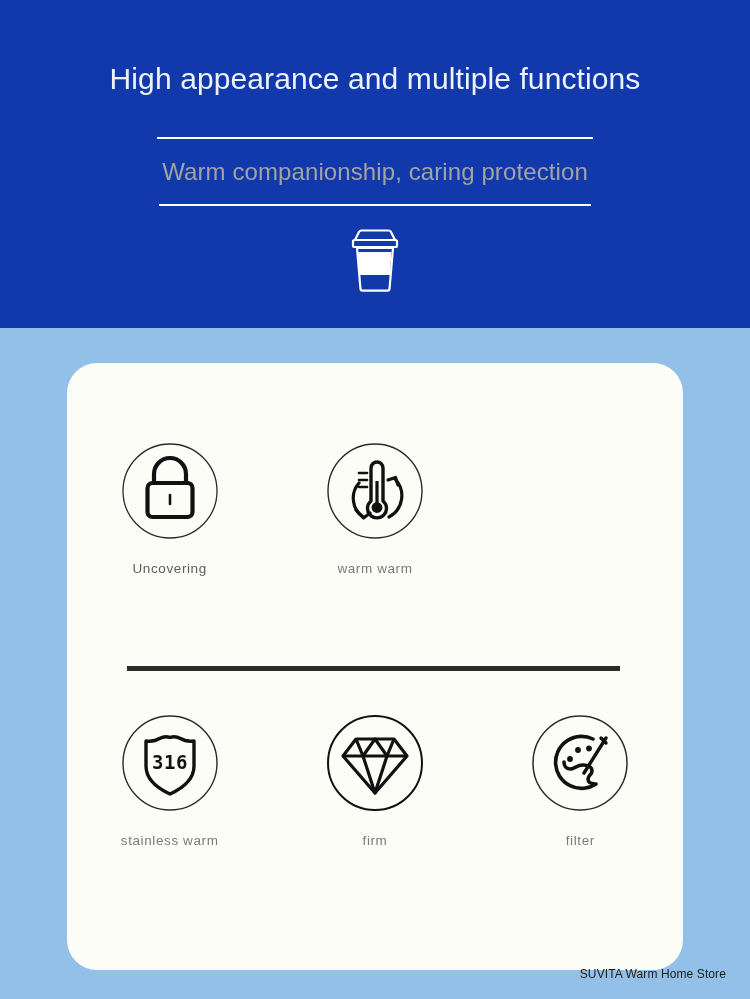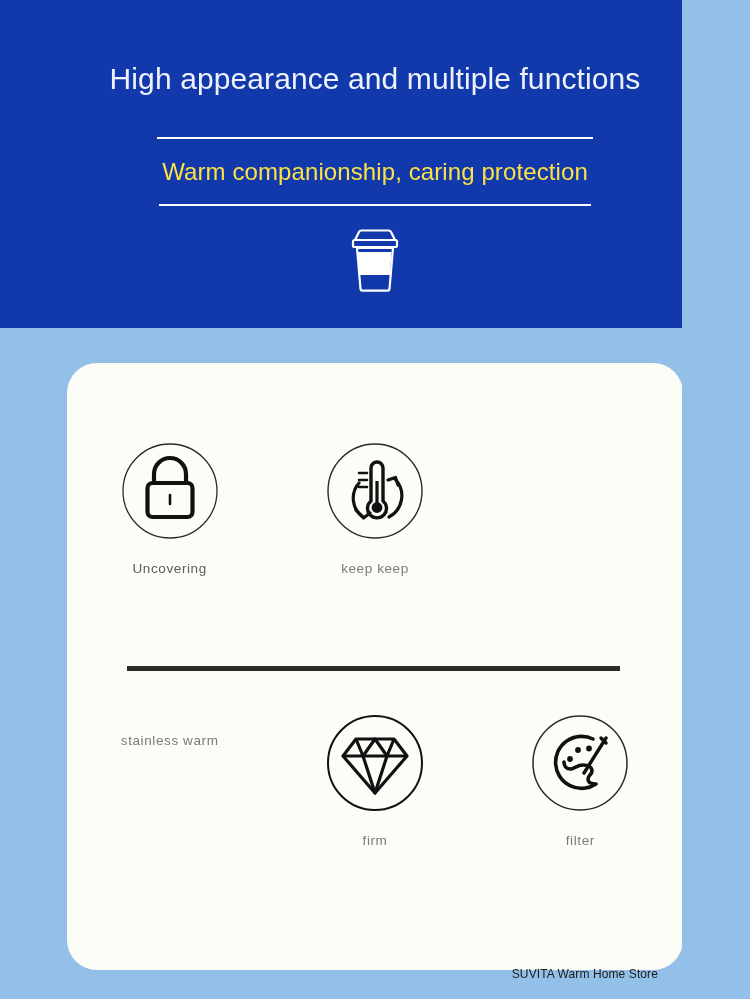--- a/index.html
+++ b/index.html
@@ -12,21 +12,21 @@
   }
 
   body {
     font-family: "Liberation Sans", sans-serif;
     background: #93c0e8;
     position: relative;
   }
 
   .page {
     position: relative;
-    width: 682px;
+    width: 750px;
     height: 999px;
     background: #93c0e8;
     overflow: hidden;
   }
 
   
   .header {
     position: absolute;
     left: 0;
     top: 0;
@@ -56,21 +56,21 @@
 
   .rule-top {
     width: 436px;
     margin-top: 40px;
   }
 
   .header-subtitle {
     margin-top: 19px;
     font-size: 24px;
     font-weight: 400;
-    color: #fde047;
+    color: #a3a3a3;
     letter-spacing: 0.1px;
     white-space: nowrap;
   }
 
   .rule-bottom {
     width: 432px;
     margin-top: 18px;
   }
 
   .cup-wrap {
@@ -207,30 +207,38 @@
             <line x1="34" y1="39" x2="42" y2="39" stroke="#111111" stroke-width="2.6" stroke-linecap="round"></line>
             <line x1="34" y1="46" x2="42" y2="46" stroke="#111111" stroke-width="2.6" stroke-linecap="round"></line>
 
             <path d="M70 38 a24 24 0 0 1 -6 38" fill="none" stroke="#111111" stroke-width="3.2" stroke-linecap="round"></path>
             <path d="M63 39 L70.5 36.5 L73 44" fill="none" stroke="#111111" stroke-width="3.2" stroke-linecap="round" stroke-linejoin="round"></path>
 
             <path d="M34 42 a23 23 0 0 0 4 34" fill="none" stroke="#111111" stroke-width="3.2" stroke-linecap="round"></path>
             <path d="M31 69 L38.5 77 L45 72" fill="none" stroke="#111111" stroke-width="3.2" stroke-linecap="round" stroke-linejoin="round"></path>
           </svg>
         </div>
-        <div class="icon-label light">keep keep</div>
+        <div class="icon-label light">warm warm</div>
       </div>
 
     </div>
 
     <div class="divider-bar"></div>
 
     <div class="icon-row icon-row-bottom">
 
       <div class="icon-cell">
+        <div class="icon-circle">
+          <svg viewBox="0 0 100 100" width="100" height="100" aria-hidden="true">
+            <circle cx="50" cy="50" r="47" fill="none" stroke="#2a2a2a" stroke-width="1.4"></circle>
+            <path d="M26 28 Q34 29 39.5 25.5 Q45 22.5 50 24.5 Q55 22.5 60.5 25.5 Q66 29 74 28
+                     L74 53 Q74 70 50 81 Q26 70 26 53 Z" fill="none" stroke="#111111" stroke-width="3.4" stroke-linejoin="round"></path>
+            <text x="50" y="56" text-anchor="middle" font-family="'DejaVu Sans Mono', monospace" font-size="19" font-weight="700" fill="#111111" letter-spacing="0.5">316</text>
+          </svg>
+        </div>
         <div class="icon-label light">stainless warm</div>
       </div>
 
       <div class="icon-cell">
         <div class="icon-circle">
           <svg viewBox="0 0 100 100" width="100" height="100" aria-hidden="true">
             <circle cx="50" cy="50" r="47" fill="none" stroke="#111111" stroke-width="2"></circle>
             <path d="M31 26 L69 26 L82 43 L50 80 L18 43 Z" fill="none" stroke="#111111" stroke-width="3.2" stroke-linejoin="round"></path>
             <path d="M18 43 L82 43" fill="none" stroke="#111111" stroke-width="3.2"></path>
             <path d="M31 26 L38 43 L50 80 L62 43 L69 26" fill="none" stroke="#111111" stroke-width="3.2" stroke-linejoin="round"></path>

